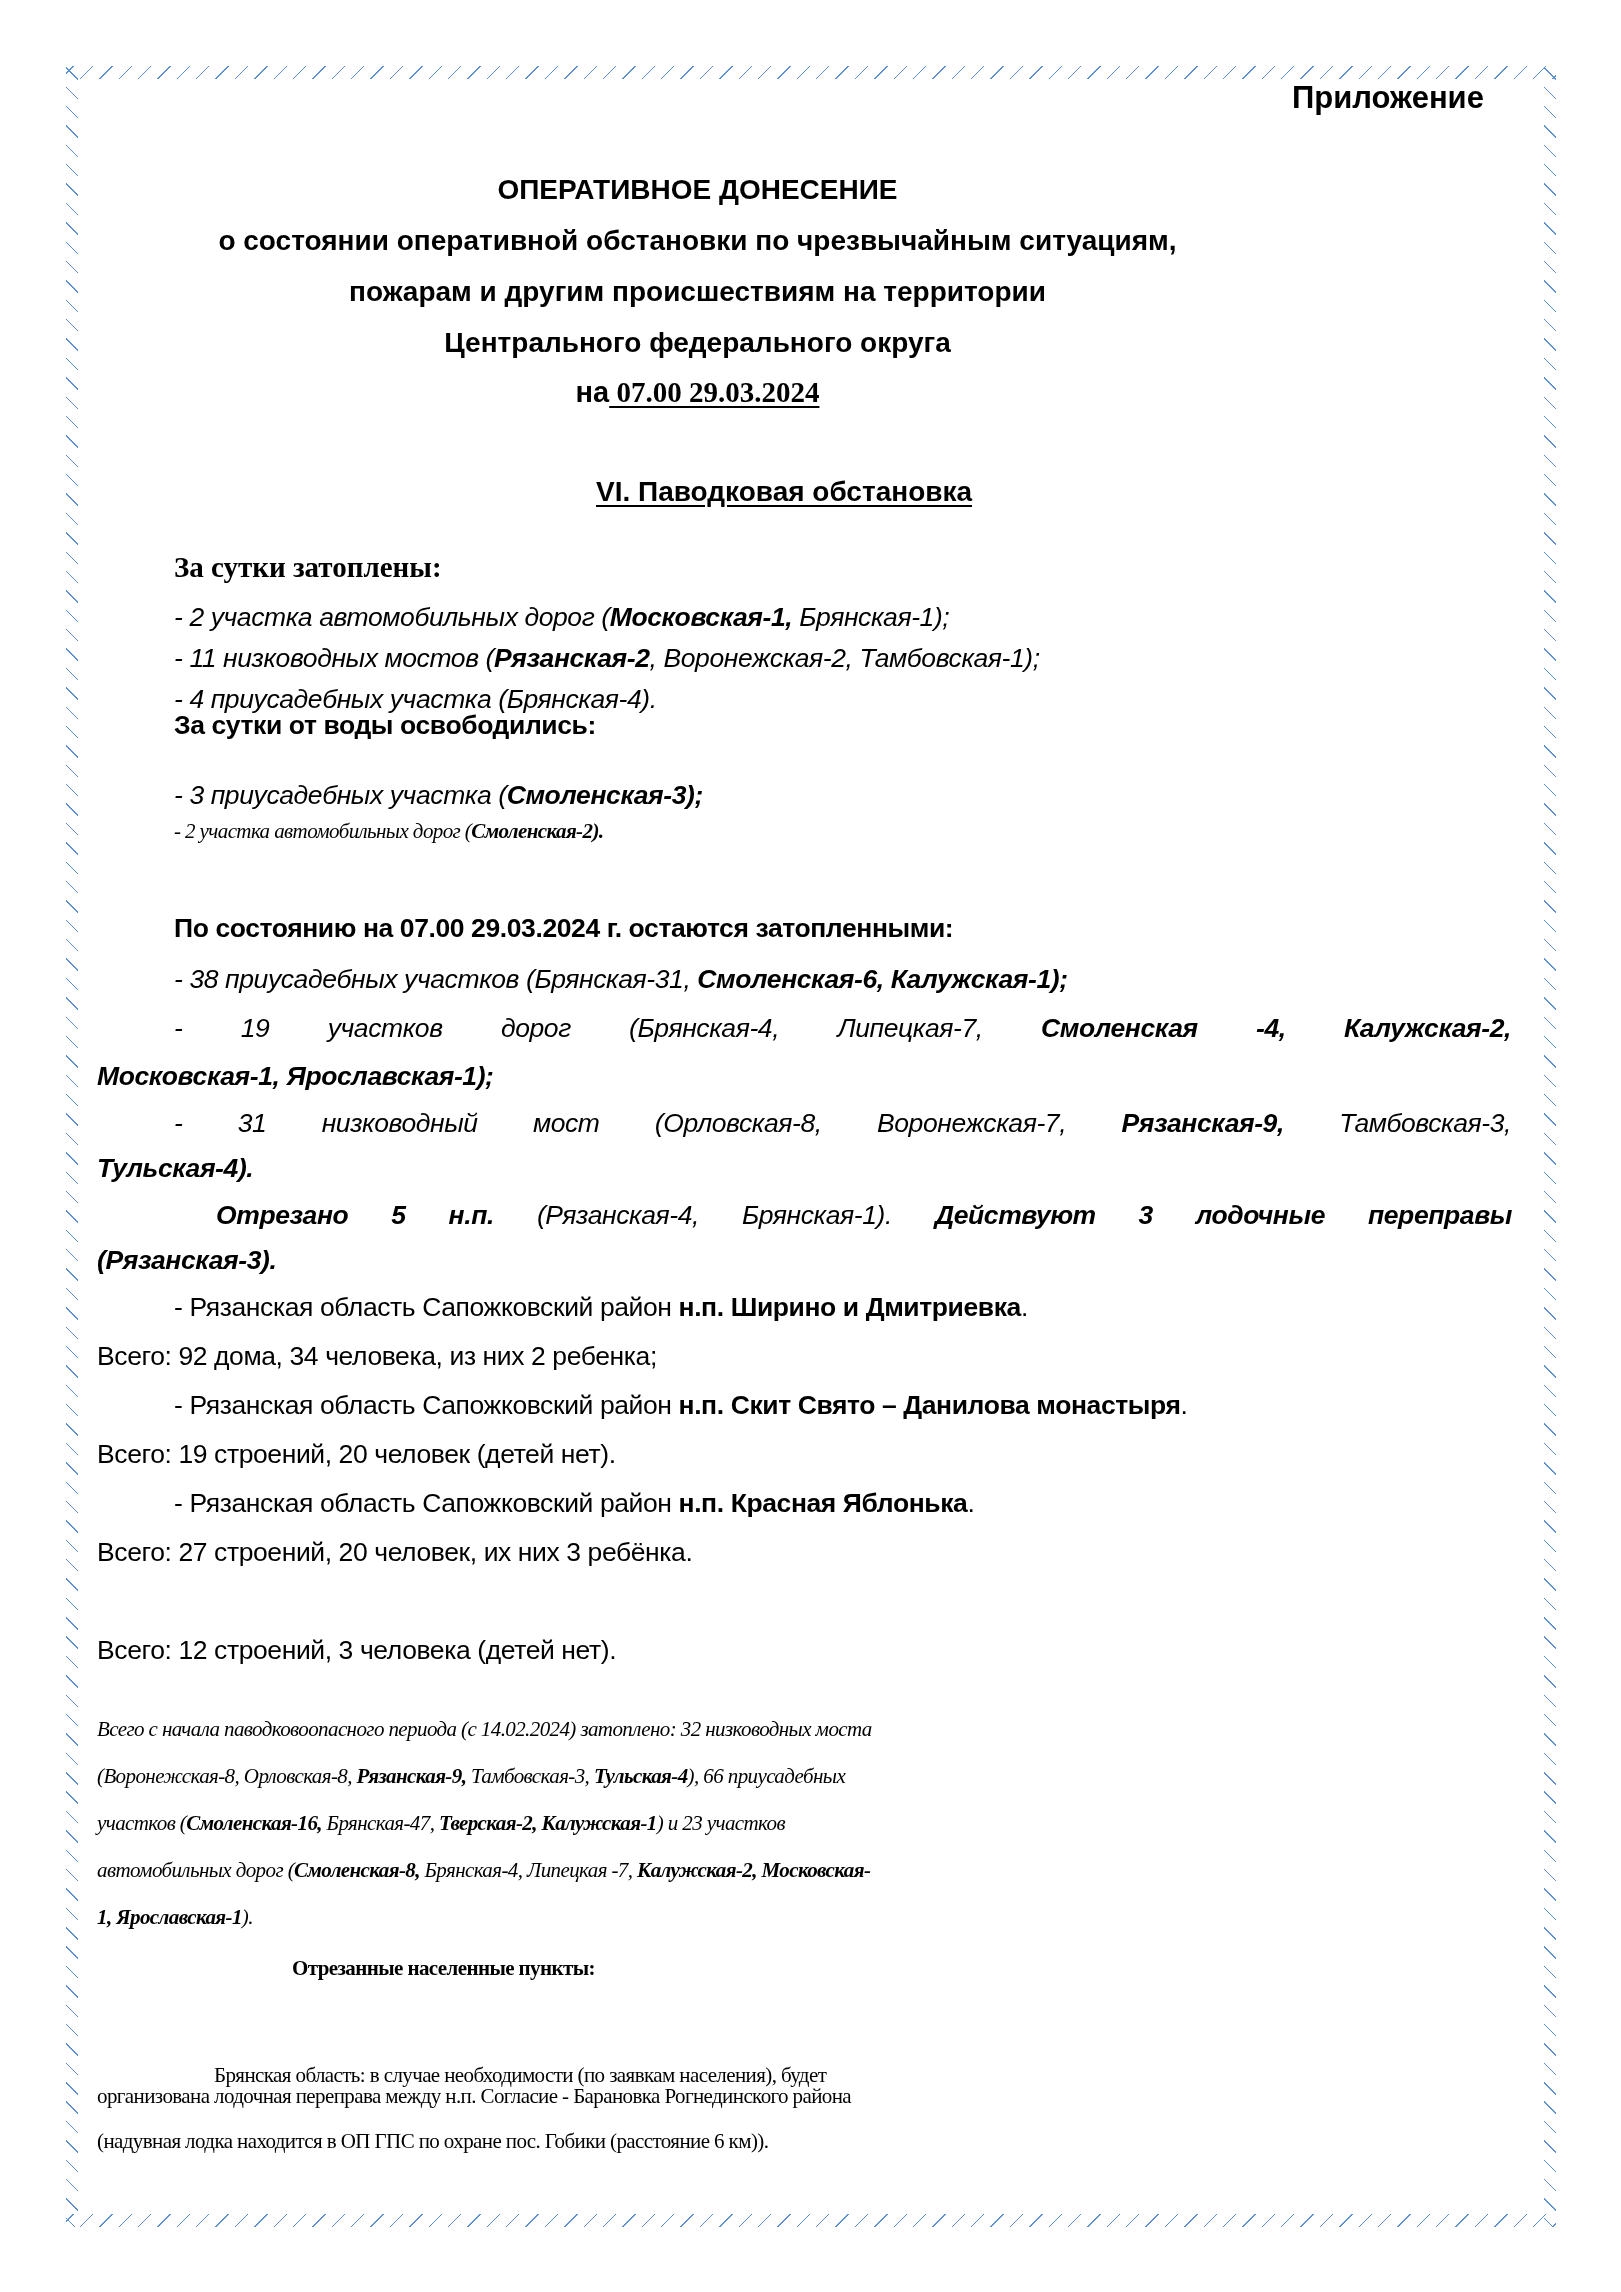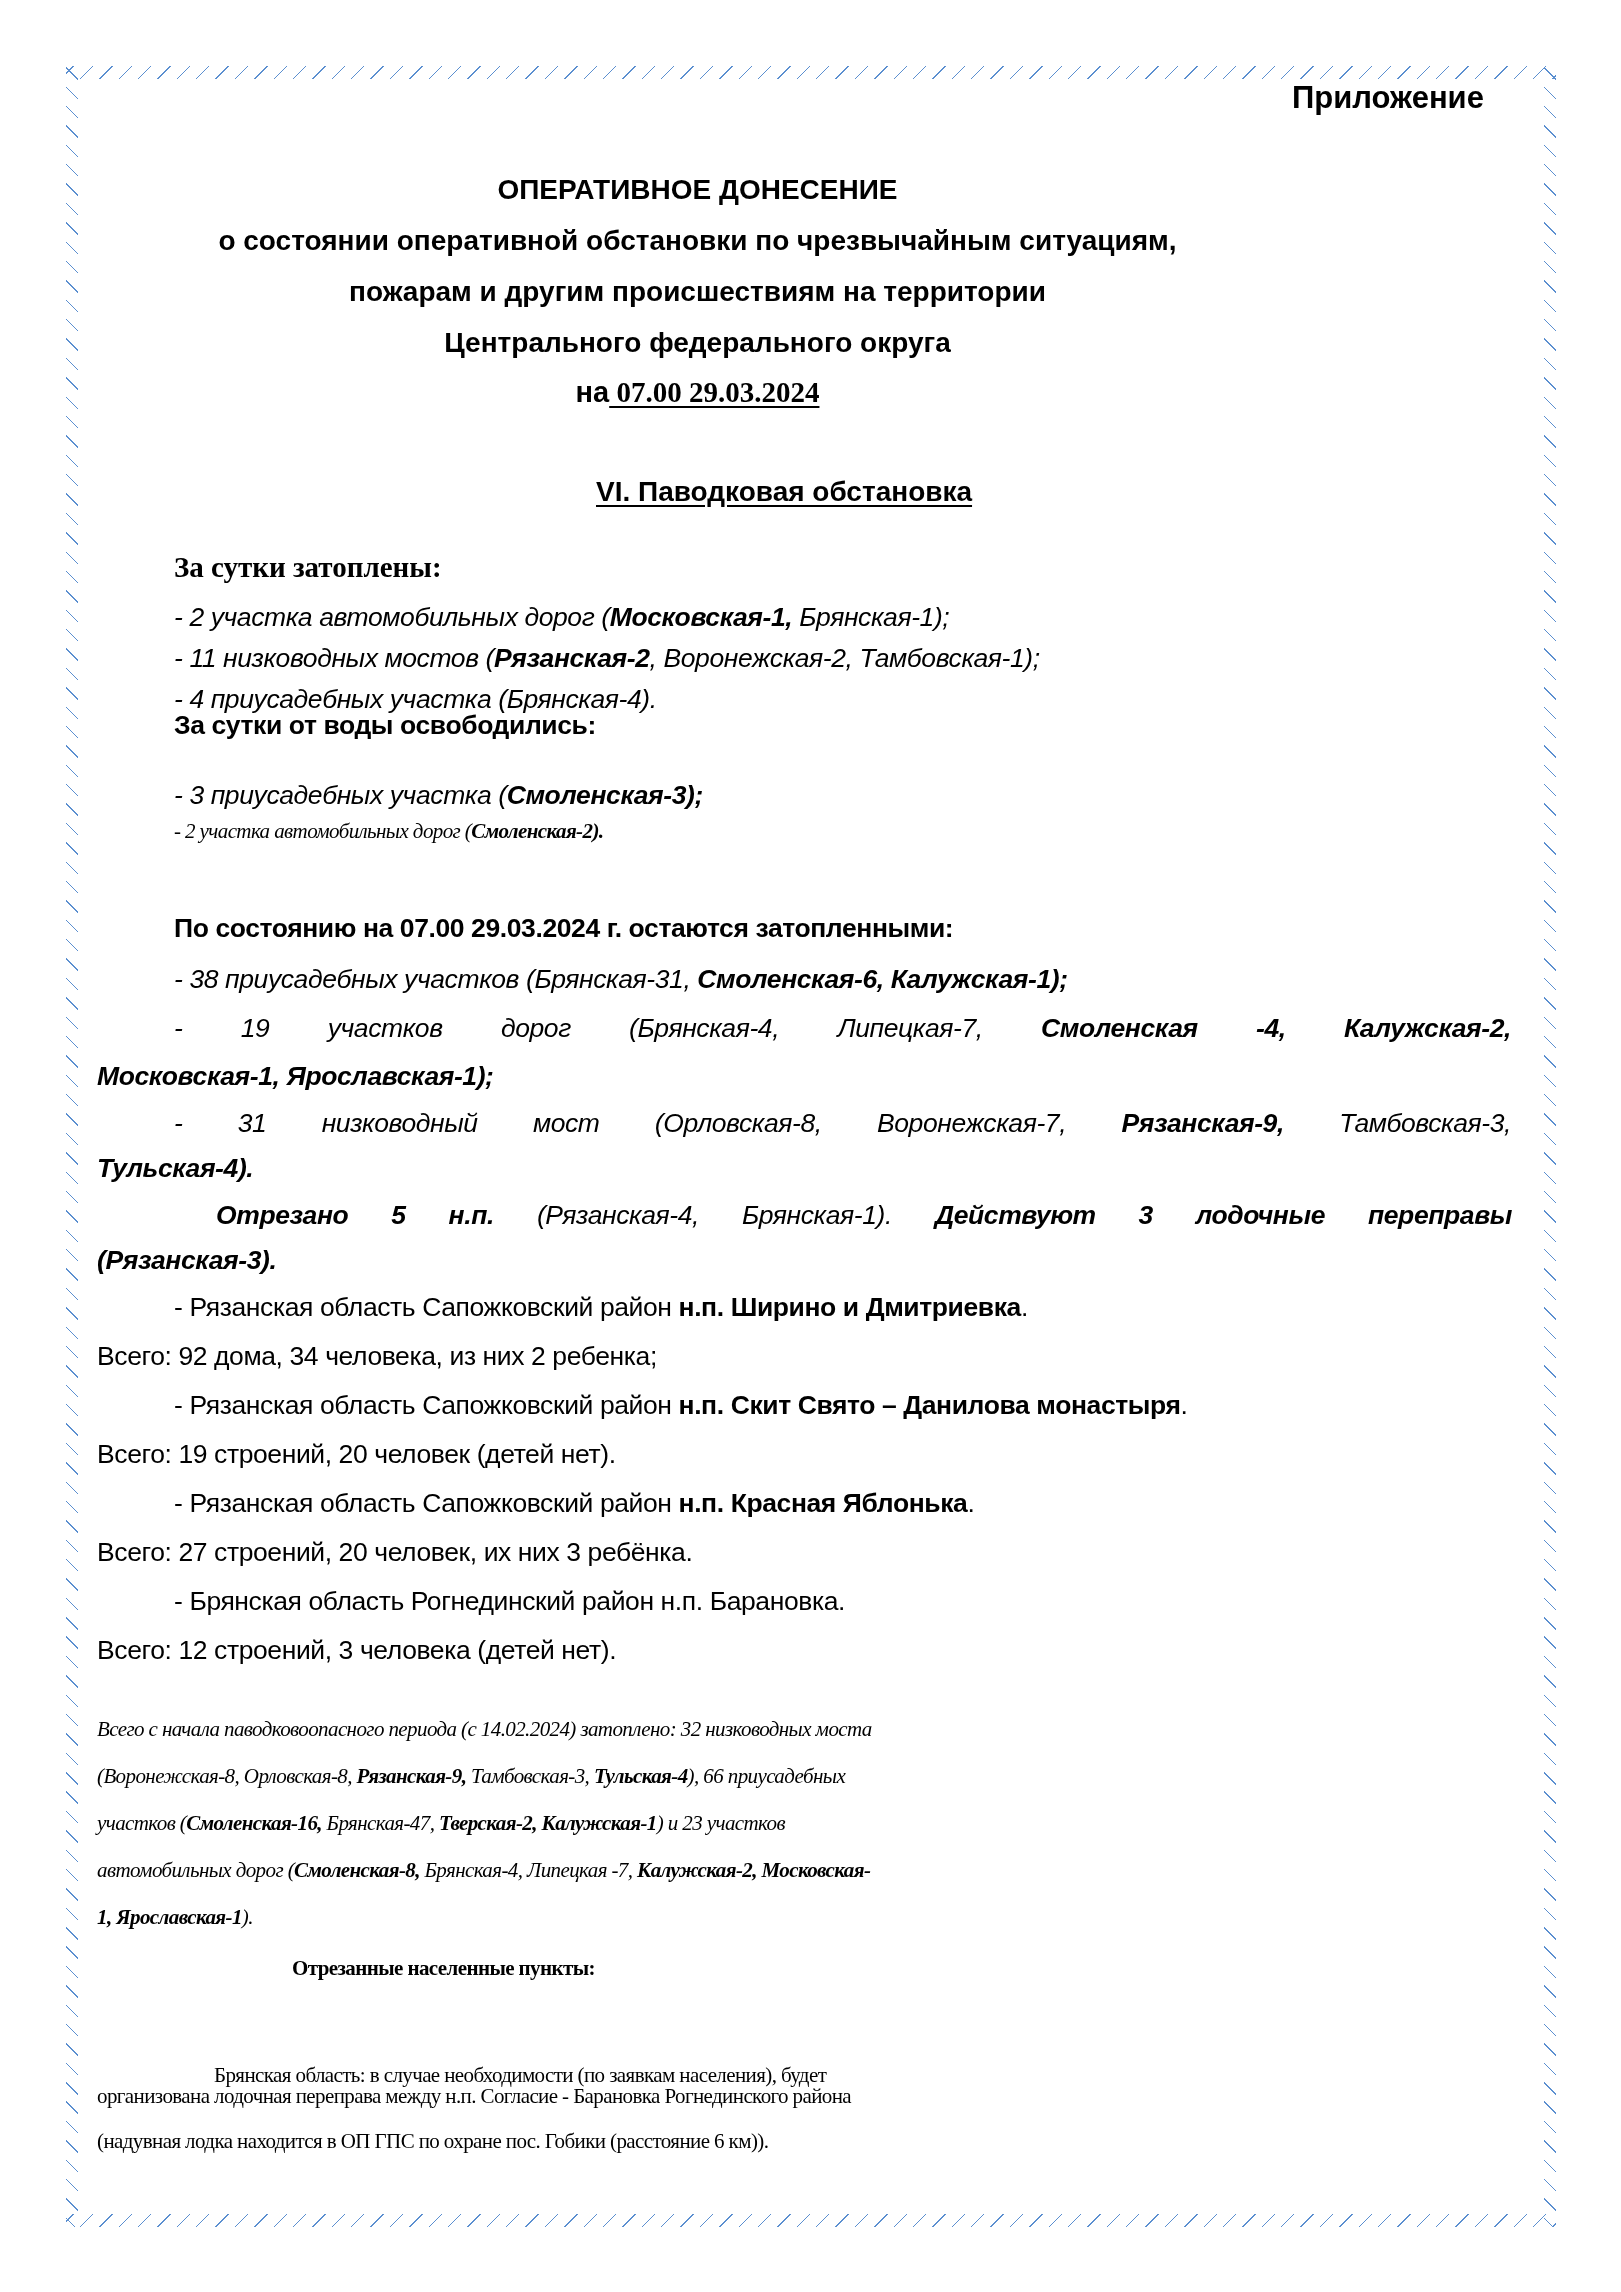--- a/index.html
+++ b/index.html
@@ -93,23 +93,20 @@
   <div class="line sans sz-body" style="left:174px; top:1390px;">
     <span>- Рязанская область Сапожковский район </span><span class="b">н.п. Скит Свято – Данилова монастыря</span><span>.</span>
   </div>
   <div class="line sans sz-body" style="left:97px; top:1439px;">Всего: 19 строений, 20 человек (детей нет).</div>
 
   <div class="line sans sz-body" style="left:174px; top:1488px;">
     <span>- Рязанская область Сапожковский район </span><span class="b">н.п. Красная Яблонька</span><span>.</span>
   </div>
   <div class="line sans sz-body" style="left:97px; top:1537px;">Всего: 27 строений, 20 человек, их них 3 ребёнка.</div>
 
-  <div class="line sans sz-body" style="left:174px; top:1586px;">
-    <span>- Брянская область Рогнединский район н.п. Барановка.</span>
-  </div>
   <div class="line sans sz-body" style="left:97px; top:1635px;">Всего: 12 строений, 3 человека (детей нет).</div>
 
   <div class="line serif i sz-serif" style="left:97px; top:1717px;">Всего с начала паводковоопасного периода (с 14.02.2024) затоплено: 32 низководных моста</div>
   <div class="line serif i sz-serif" style="left:97px; top:1764px;">
     <span>(Воронежская-8, Орловская-8, </span><span class="b">Рязанская-9,</span><span> Тамбовская-3, </span><span class="b">Тульская-4</span><span>), 66 приусадебных</span>
   </div>
   <div class="line serif i sz-serif" style="left:97px; top:1811px;">
     <span>участков (</span><span class="b">Смоленская-16,</span><span> Брянская-47, </span><span class="b">Тверская-2, Калужская-1</span><span>) и 23 участков</span>
   </div>
   <div class="line serif i sz-serif" style="left:97px; top:1858px;">

